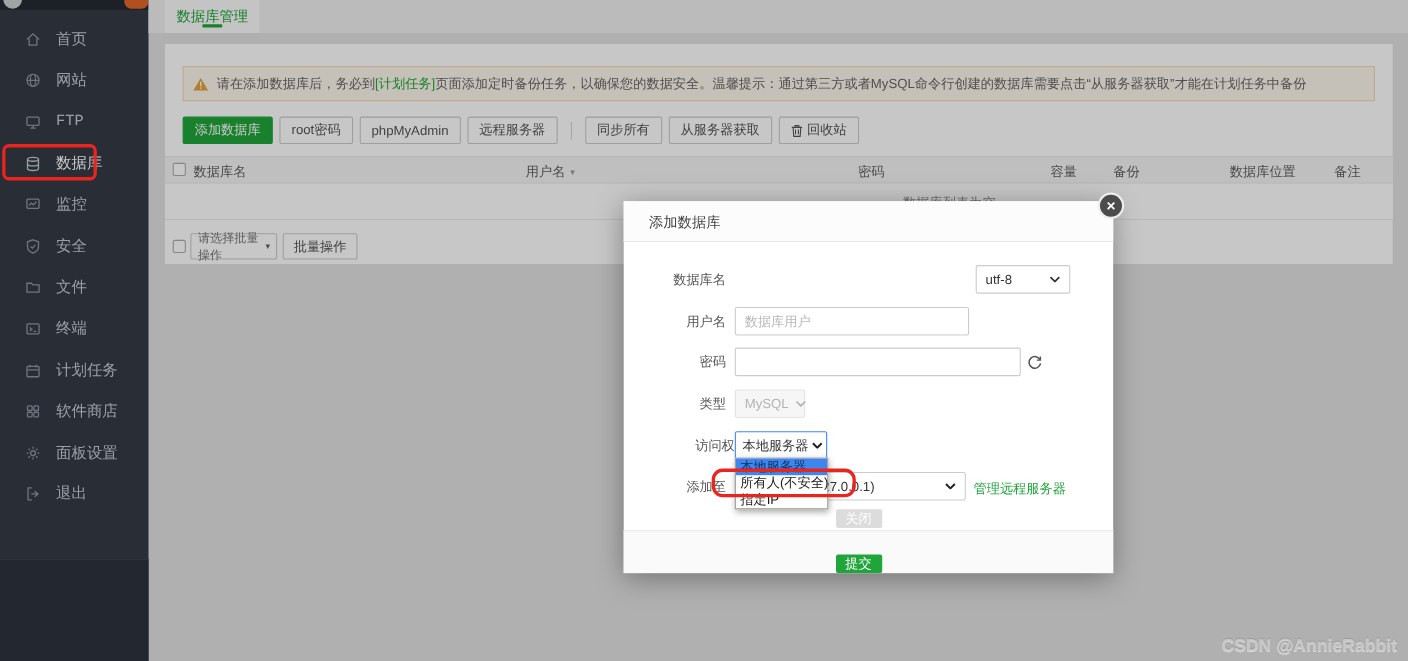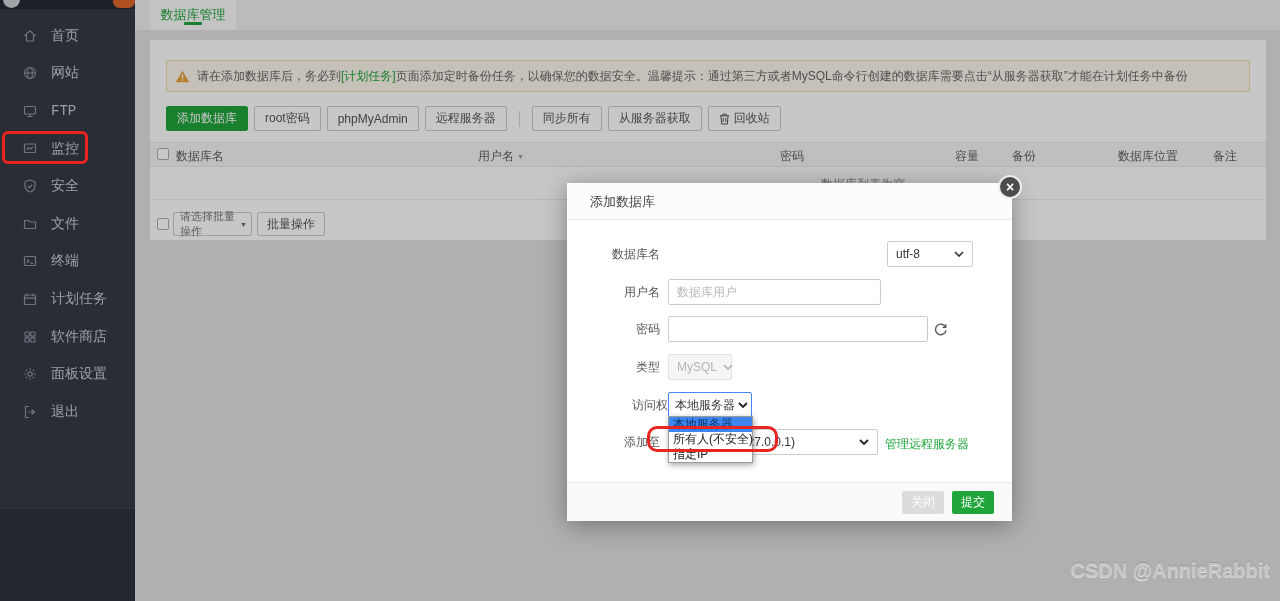--- a/index.html
+++ b/index.html
@@ -54,38 +54,38 @@
   .modal-header { height:37px; line-height:37px; padding-left:23px; font-size:13px; color:#444; background:#fcfcfc; border-bottom:1px solid #e8e8e8; }
   .m-label { position:absolute; left:0; width:93px; height:26px; line-height:26px; text-align:right; font-size:12px; color:#555; }
   .m-input { position:absolute; height:26px; border:1px solid #ccc; border-radius:2px; background:#fff; font-size:12px; color:#333; padding:0 8px; outline:none; font-family:"Liberation Sans","DejaVu Sans",sans-serif; }
   .m-input::placeholder { color:#b9b9b9; }
   .m-select { position:absolute; height:26px; border:1px solid #ccc; border-radius:2px; background:#fff; font-size:12px; color:#333; display:flex; align-items:center; justify-content:space-between; padding:0 8px; cursor:pointer; white-space:nowrap; }
   .m-select.disabled { background:#f6f6f6; border-color:#e3e3e3; color:#b3b3b3; cursor:default; }
   .m-select.focused { border:1.5px solid #4285f4; }
   .chev { flex:none; margin-left:6px; display:flex; }
   .refresh-ic { position:absolute; left:366px; top:139px; width:15px; height:15px; color:#555; cursor:pointer; }
   .green-link { position:absolute; left:318px; top:253px; font-size:12px; color:#20a53a; text-decoration:none; white-space:nowrap; }
-  .modal-footer { position:absolute; left:0; top:299px; width:445px; height:39px; background:#fafafa; border-top:1px solid #e8e8e8; display:flex; align-items:center; justify-content:flex-end; gap:8px; padding-right:18px; }
+  .modal-footer { position:absolute; left:0; top:299px; width:445px; height:39px; background:#fafafa; border-top:1px solid #e8e8e8; display:flex; align-items:center; justify-content:flex-end; gap:24px; padding-right:18px;flex-direction:column; }
   .mf-btn { height:23px; padding:0 9px; font-size:12px; border:none; border-radius:2px; color:#fff; cursor:pointer; font-family:inherit; }
   .mf-close { background:#dcdcdc; }
   .mf-submit { background:#20a53a; }
 
   .close-btn { position:absolute; left:998px; top:175px; width:24px; height:24px; border-radius:50%; background:#4c4c4c; border:2px solid #ededed; color:#fff; z-index:25; display:flex; align-items:center; justify-content:center; font-size:14px; font-weight:bold; cursor:pointer; line-height:1; }
 
   
   .dropdown { position:absolute; left:668px; top:416px; width:85px; background:#fff; border:1px solid #9b9b9b; box-shadow:1px 2px 6px rgba(0,0,0,0.35); z-index:30; }
   .dd-option { height:15px; line-height:15px; font-size:12px; padding-left:4px; color:#1b1b1b; white-space:nowrap; cursor:pointer; }
   .dd-option.selected { background:#3d86f0; color:#0c2f5e; }
 
   
   .anno { position:absolute; border:3px solid #e8251f; border-radius:8px; z-index:40; pointer-events:none; }
   .anno-sidebar { left:2px; top:131px; width:86px; height:33px; border-radius:6px; }
   .anno-option { left:647px; top:426px; width:131px; height:26px; border-radius:10px; }
 
-  .watermark { position:absolute; right:10px; bottom:19px; z-index:40; font-size:20px; font-weight:bold; color:#c6c6c6; text-shadow:0 1px 0 rgba(255,255,255,0.55), 0 -1px 0 rgba(0,0,0,0.12); }
+  .watermark { position:absolute; right:10px; bottom:4px; z-index:40; font-size:16px; font-weight:bold; color:#c6c6c6; text-shadow:0 1px 0 rgba(255,255,255,0.55), 0 -1px 0 rgba(0,0,0,0.12); }
 </style>
 </head>
 <body>
 
 <div class="screen">
 
   <div class="sidebar">
     <div class="logo-strip">
       <div class="logo-avatar"></div>
       <div class="logo-textfrag">▪▪▪▪▪▪▪</div>
@@ -113,20 +113,30 @@
         <span>网站</span>
       </div>
       <div class="menu-item">
         <span class="mi-icon">
             <svg width="16" height="16" viewBox="0 0 16 16" fill="none" stroke="currentColor" stroke-width="1.2">
               <rect x="2.5" y="3.5" width="11" height="7.5" rx="1"></rect>
               <path d="M8 11 V13.5 M5.5 13.5 H10.5"></path>
             </svg>
           </span>
         <span>FTP</span>
+      </div>
+      <div class="menu-item active">
+        <span class="mi-icon">
+            <svg width="16" height="16" viewBox="0 0 16 16" fill="none" stroke="currentColor" stroke-width="1.2">
+              <ellipse cx="8" cy="3.8" rx="5" ry="1.8"></ellipse>
+              <path d="M3 3.8 V12.2 C3 13.2 5.2 14 8 14 C10.8 14 13 13.2 13 12.2 V3.8"></path>
+              <path d="M3 8 C3 9 5.2 9.8 8 9.8 C10.8 9.8 13 9 13 8"></path>
+            </svg>
+          </span>
+        <span>数据库</span>
       </div>
       <div class="menu-item">
         <span class="mi-icon">
             <svg width="16" height="16" viewBox="0 0 16 16" fill="none" stroke="currentColor" stroke-width="1.2">
               <rect x="2.5" y="3" width="11" height="8.5" rx="1"></rect>
               <path d="M4.5 8.8 L6.5 6.6 L8.4 8.2 L11.2 5.4"></path>
             </svg>
           </span>
         <span>监控</span>
       </div>

